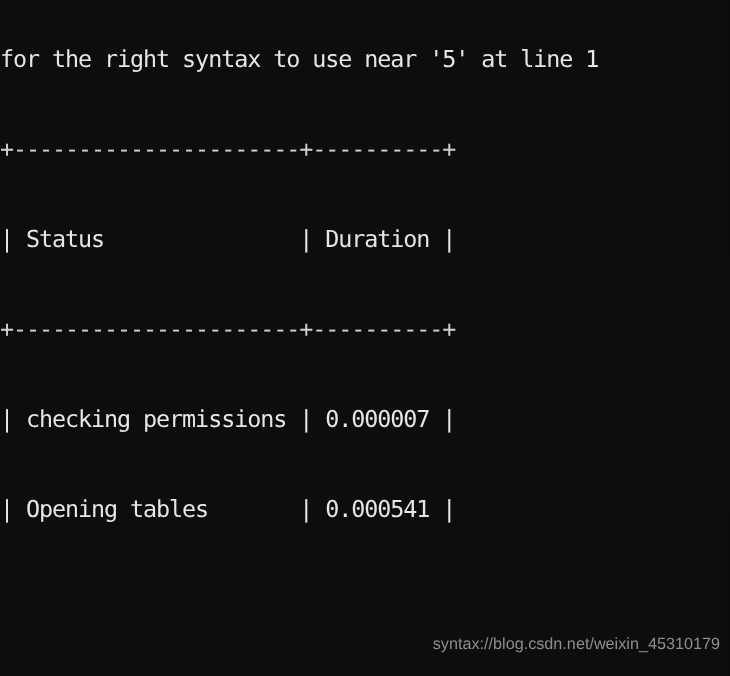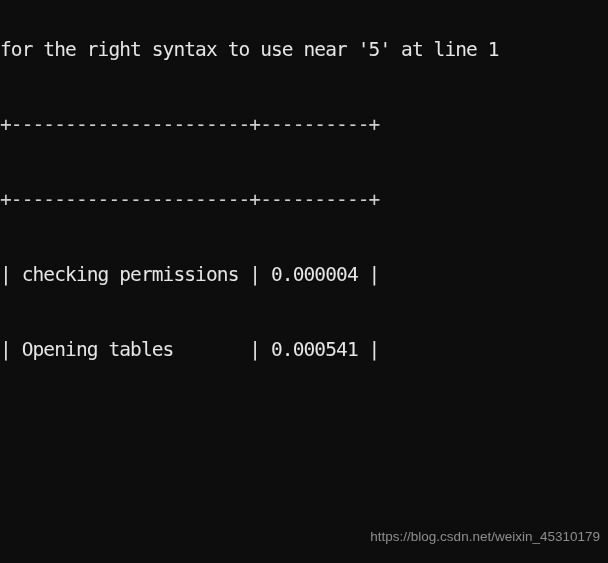--- a/index.html
+++ b/index.html
@@ -53,36 +53,37 @@
     overflow: hidden;
   }
 </style>
 </head>
 <body>
 
 <div class="scanclip">
   <div id="terminal">
     <div class="tline">for the right syntax to use near '5' at line 1</div>
     <div class="tline rule">+----------------------+----------+</div>
+    <div class="tline">| Status               | Duration |</div>
     <div class="tline rule">+----------------------+----------+</div>
-    <div class="tline">| checking permissions | 0.000004 |</div>
+    <div class="tline">| checking permissions | 0.000007 |</div>
     <div class="tline">| Opening tables       | 0.000541 |</div>
     
     
     
     
     
     
     
     
     
     
     
     
     
     
     
     
     
   </div>
 
-  <div class="watermark">https://blog.csdn.net/weixin_45310179</div>
+  <div class="watermark">syntax://blog.csdn.net/weixin_45310179</div>
 </div>
 
 </body></html>

